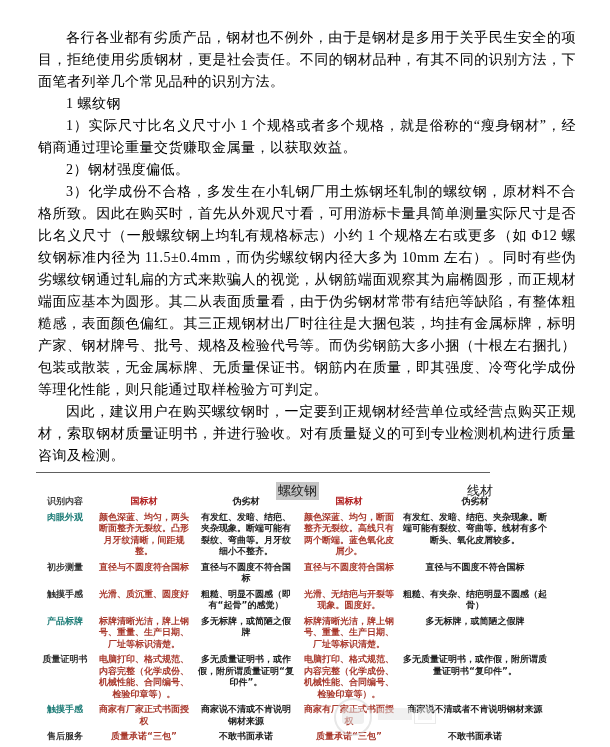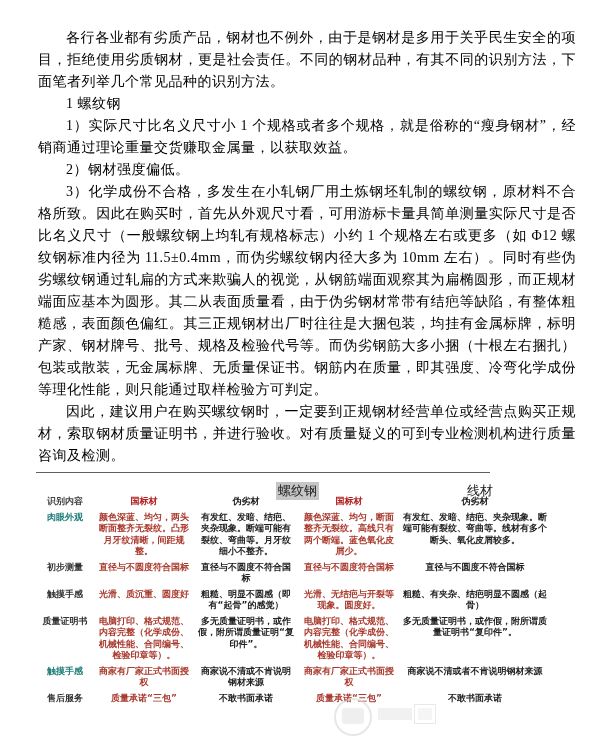--- a/index.html
+++ b/index.html
@@ -98,20 +98,27 @@
       <td class="gb">直径与不圆度符合国标</td>
       <td class="fake">直径与不圆度不符合国标</td>
     </tr>
     <tr>
       <td class="rowlabel">触摸手感</td>
       <td class="gb">光滑、质沉重、圆度好</td>
       <td class="fake">粗糙、明显不圆感（即有“起骨”的感觉）</td>
       <td class="gb">光滑、无结疤与开裂等现象。圆度好。</td>
       <td class="fake">粗糙、有夹杂、结疤明显不圆感（起骨）</td>
     </tr>
+    <tr class="teal">
+      <td class="rowlabel">产品标牌</td>
+      <td class="gb">标牌清晰光洁，牌上钢号、重量、生产日期、厂址等标识清楚。</td>
+      <td class="fake">多无标牌，或简陋之假牌</td>
+      <td class="gb">标牌清晰光洁，牌上钢号、重量、生产日期、厂址等标识清楚。</td>
+      <td class="fake">多无标牌，或简陋之假牌</td>
+    </tr>
     <tr>
       <td class="rowlabel">质量证明书</td>
       <td class="gb">电脑打印、格式规范、内容完整（化学成份、机械性能、合同编号、检验印章等）。</td>
       <td class="fake">多无质量证明书，或作假，附所谓质量证明“复印件”。</td>
       <td class="gb">电脑打印、格式规范、内容完整（化学成份、机械性能、合同编号、检验印章等）。</td>
       <td class="fake">多无质量证明书，或作假，附所谓质量证明书“复印件”。</td>
     </tr>
     <tr class="teal">
       <td class="rowlabel">触摸手感</td>
       <td class="gb">商家有厂家正式书面授权</td>

